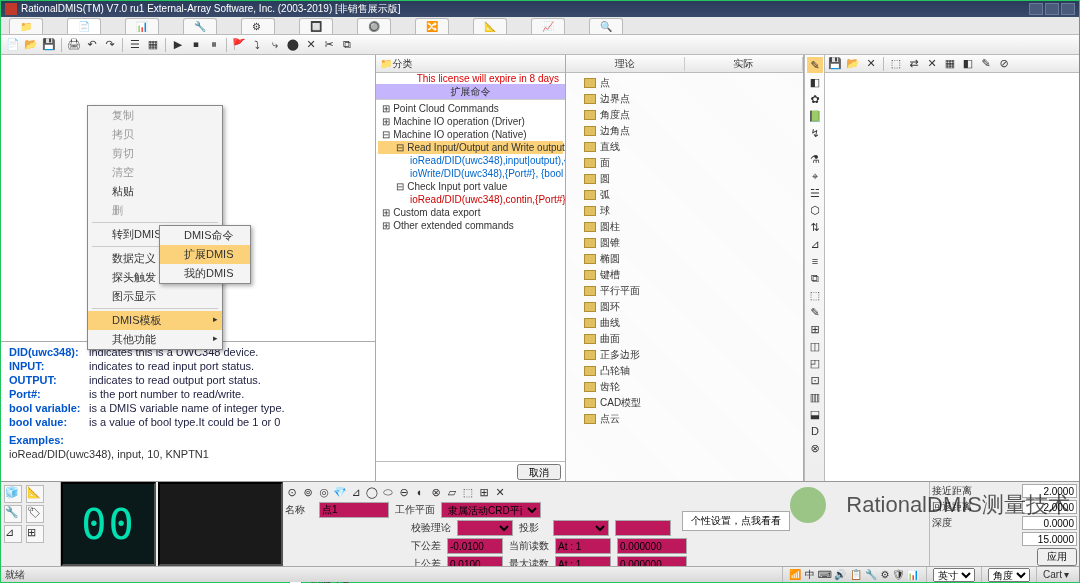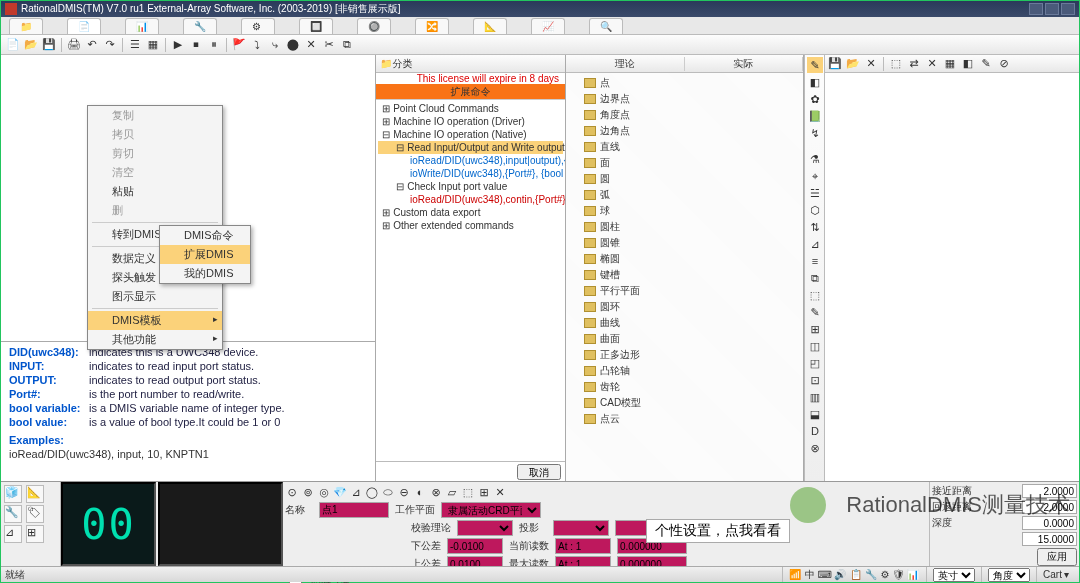--- a/index.html
+++ b/index.html
@@ -29,21 +29,21 @@
 .ctx-menu{position:absolute;background:#f4f4f4;border:1px solid #888;box-shadow:2px 2px 4px rgba(0,0,0,.3);font-size:11px}
 .ctx-menu .mi{padding:2px 16px 2px 24px;white-space:nowrap;position:relative}
 .ctx-menu .mi.dis{color:#999}
 .ctx-menu .mi.hl{background:#fbd27a}
 .ctx-menu .mi.sep-row{height:1px;background:#ccc;margin:2px 4px;padding:0}
 .ctx-menu .mi .arrow{position:absolute;right:4px;top:3px;font-size:9px}
 .help-pane{height:140px;border-top:1px solid #aaa;background:#fff;padding:4px 8px;font-size:11px;color:#224;overflow:auto}
 .help-pane .row{margin-bottom:2px}
 .help-pane .k{color:#0055cc;font-weight:bold;display:inline-block;width:80px}
 .mid-head{height:18px;background:linear-gradient(#fdfdfd,#e8e8e8);border-bottom:1px solid #bbb;display:flex;align-items:center;font-size:10px;padding:0 4px}
-.mid-head2{height:16px;background:#f97316;border-bottom:1px solid #ccc;text-align:center;font-size:10px;padding-top:1px}
+.mid-head2{height:16px;background:#c4b5fd;border-bottom:1px solid #ccc;text-align:center;font-size:10px;padding-top:1px}
 .warn{color:#d00;font-size:10px;text-align:right;padding-right:6px}
 .cmd-tree{flex:1;overflow:auto;font-size:10px;padding:2px}
 .cmd-tree .n{padding:1px 0 1px 14px;white-space:nowrap}
 .cmd-tree .n1{padding-left:4px}
 .cmd-tree .n2{padding-left:18px}
 .cmd-tree .n3{padding-left:32px}
 .cmd-tree .sel{background:#fbd27a}
 .cmd-tree .blue{color:#0066cc}
 .cmd-tree .red{color:#cc0000}
 .mid-foot{height:20px;border-top:1px solid #bbb;display:flex;justify-content:flex-end;align-items:center;padding:0 4px}
@@ -68,21 +68,21 @@
 .form-row input,.form-row select{font-size:10px;height:16px;border:1px solid #aaa;padding:0 2px;background:#be185d}
 .tiny{width:56px}.med{width:70px}.wide{width:100px}
 .bb-right{width:150px;padding:2px;border-left:1px solid #bbb;font-size:10px}
 .bb-right .r{display:flex;justify-content:space-between;align-items:center;margin-bottom:2px}
 .bb-right input{width:55px;font-size:10px;height:14px;text-align:right;border:1px solid #aaa}
 .statusbar{height:16px;background:linear-gradient(#f0f0f0,#d8d8d8);border-top:1px solid #aaa;display:flex;align-items:center;font-size:10px;padding:0 4px}
 .statusbar .sp{flex:1}
 .statusbar .cell{border-left:1px solid #bbb;padding:0 6px;height:100%;display:flex;align-items:center;gap:2px}
 .wm{position:absolute;right:10px;bottom:60px;font-size:22px;color:rgba(0,0,0,.65);font-weight:500;display:flex;align-items:center;gap:20px;pointer-events:none}
 .wm .circ{width:36px;height:36px;border-radius:50%;background:rgba(120,180,90,.7)}
-.settings-btn{position:absolute;right:290px;bottom:40px;font-size:14px;background:#fff;border:1px solid #aaa;padding:2px 8px}
+.settings-btn{position:absolute;right:290px;bottom:52px;font-size:10px;background:#fff;border:1px solid #aaa;padding:2px 8px}
 </style>
 </head>
 <body>
 
 <div class="root">
 
   <div class="titlebar">
     <div class="logo"></div>
     <span>RationalDMIS(TM) V7.0 ru1    External-Array Software, Inc. (2003-2019) [非销售展示版]</span>
     <span class="sp"></span>

